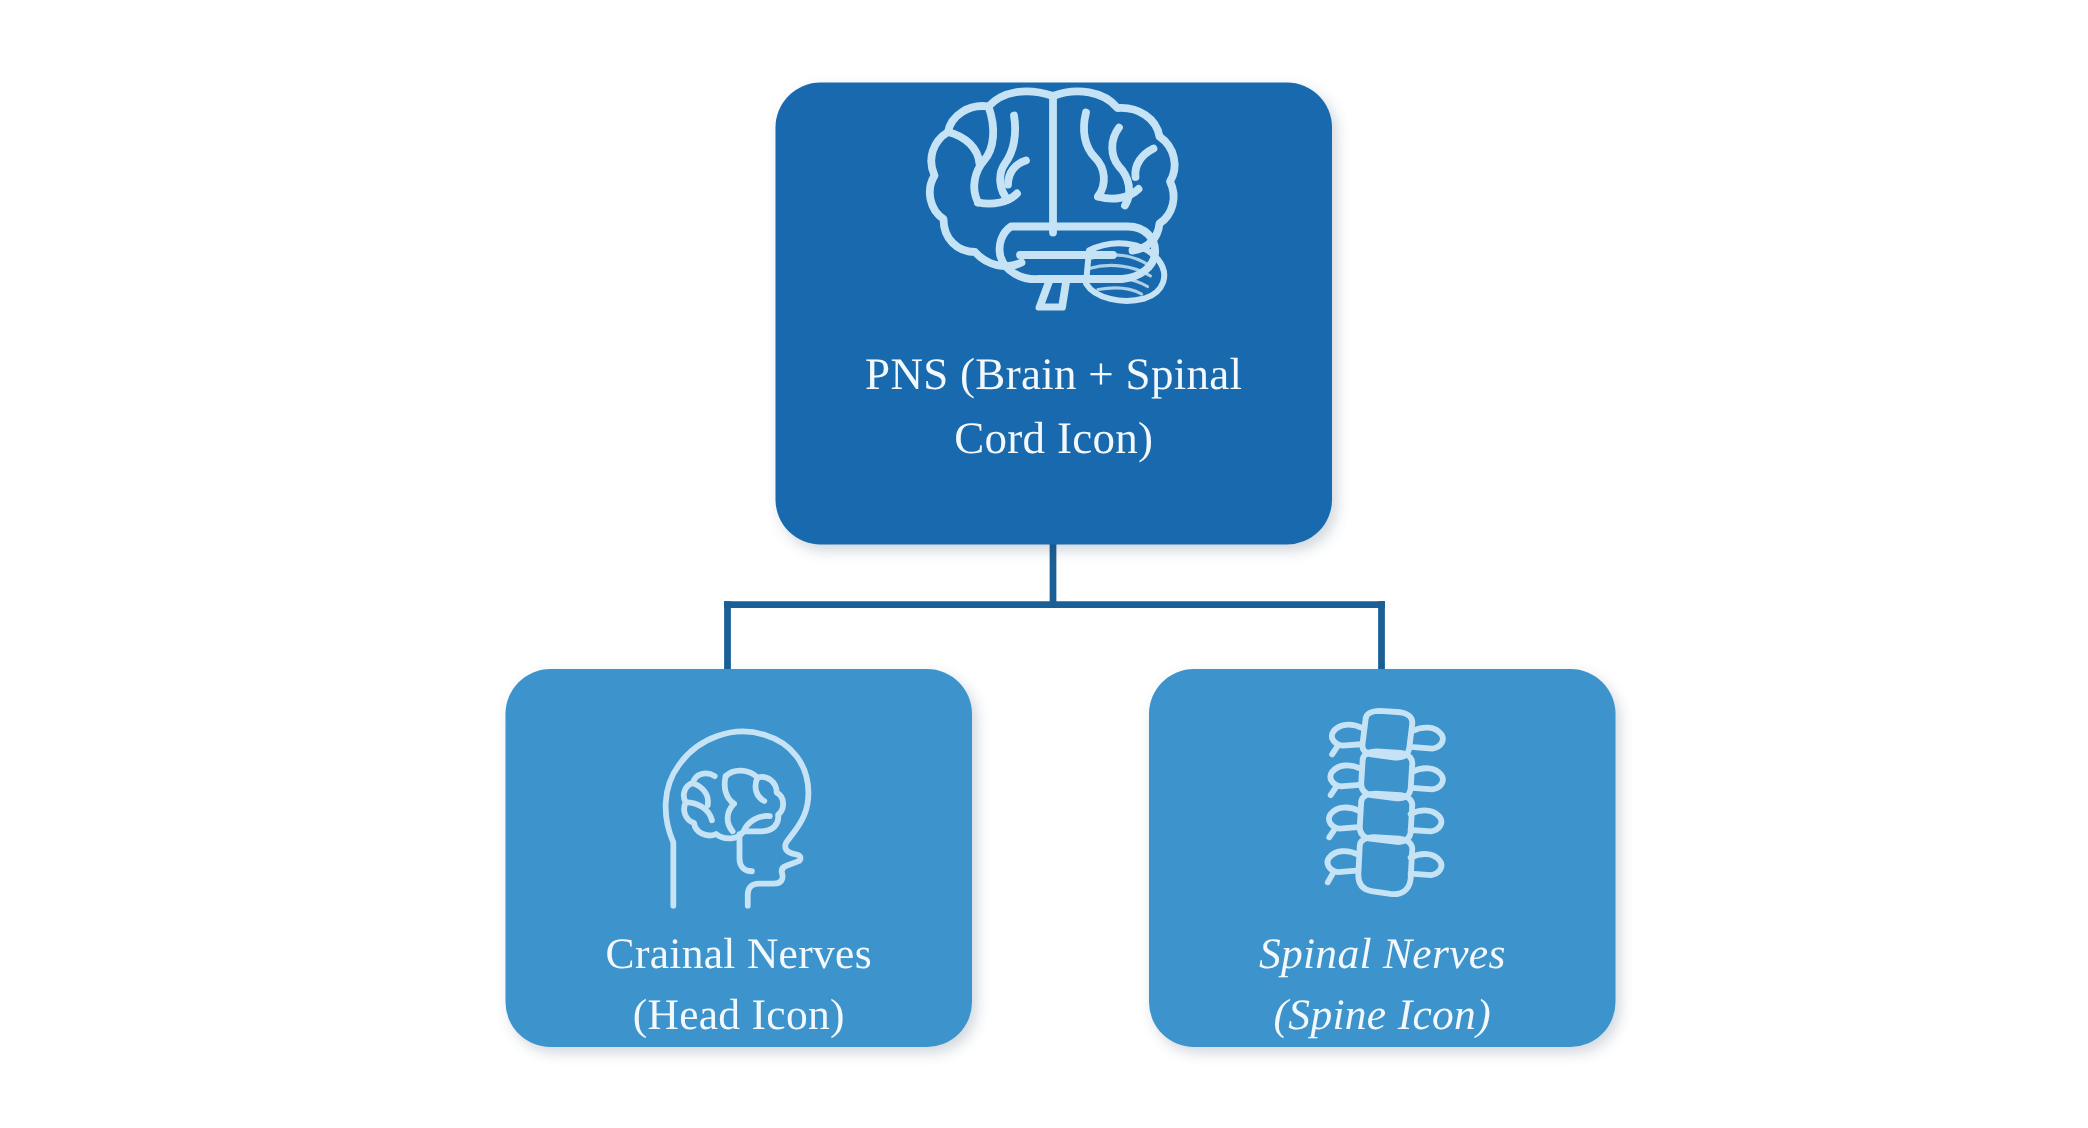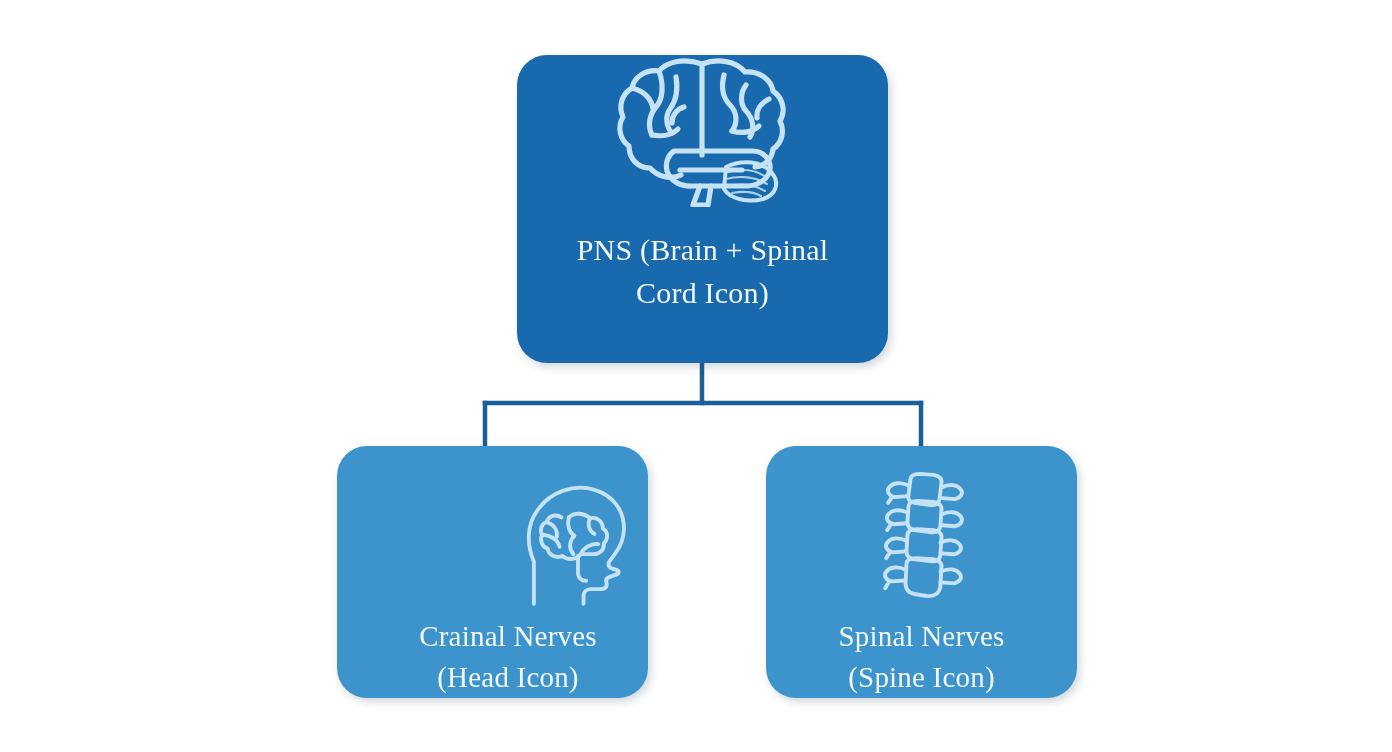--- a/index.html
+++ b/index.html
@@ -51,30 +51,30 @@
     background: #1869AE;
   }
 
   #node-cranial {
     left: 337px;
     top: 446px;
     width: 311px;
     height: 252px;
     background: #3D93CC;
     padding-top: 31px;
-    align-items: flex-end;
   }
 
   #node-spinal {
     left: 766px;
     top: 446px;
     width: 311px;
     height: 252px;
     background: #3D93CC;
     padding-top: 24px;
+    font-style: italic;
   }
 
   .node-icon {
     display: block;
   }
 
   .node-label {
     color: #F2F8FB;
     text-align: center;
     line-height: 1.42;

